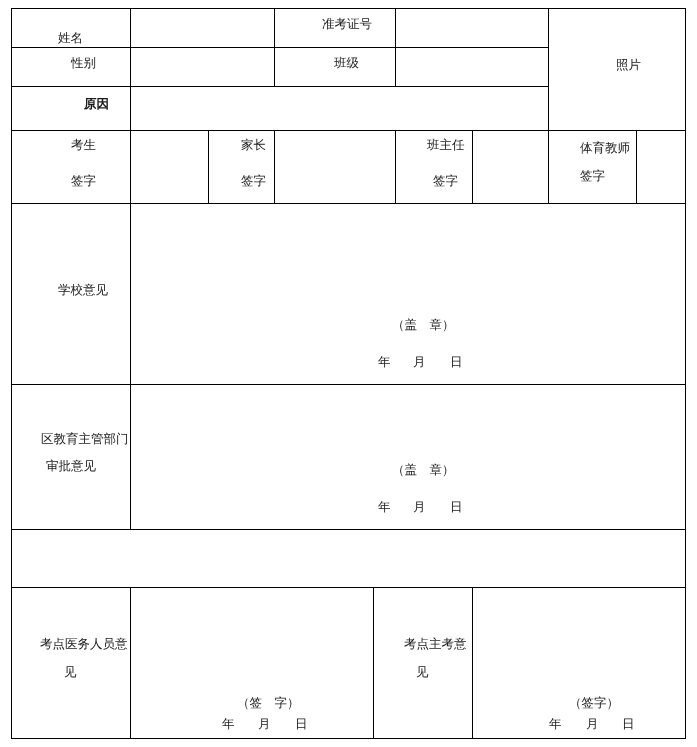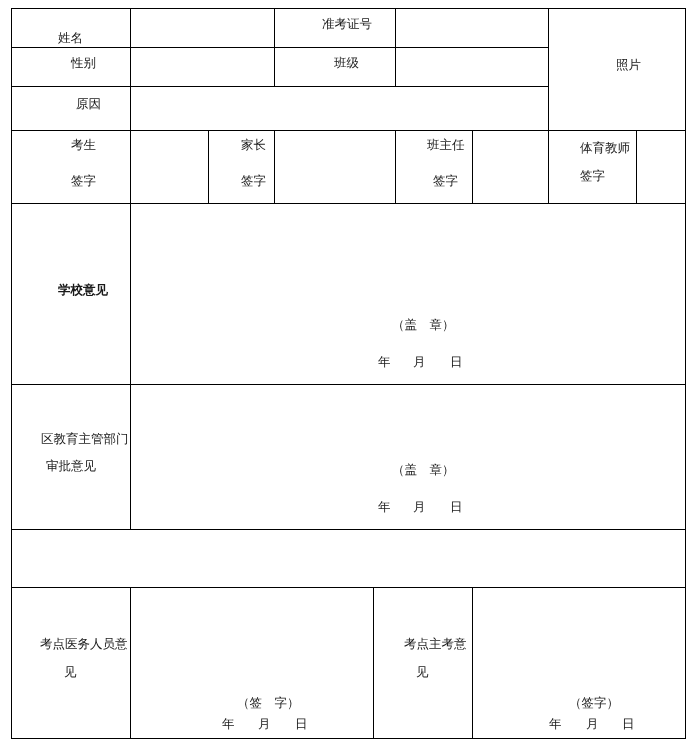--- a/index.html
+++ b/index.html
@@ -57,32 +57,32 @@
   <div class="cell" style="left:131px;top:588px;width:242px;height:150px;"></div>
   <div class="cell" style="left:473px;top:588px;width:212px;height:150px;"></div>
 
   <span class="t" style="left:58px;top:31px;">姓名</span>
   <span class="t" style="left:322px;top:17px;">准考证号</span>
   <span class="t" style="left:616px;top:58px;text-align:right;">照片</span>
 
   <span class="t" style="left:71px;top:56px;">性别</span>
   <span class="t" style="left:334px;top:56px;">班级</span>
 
-  <span class="t" style="left:76px;top:97px;">原因</span>
+  <span class="t" style="left:84px;top:97px;font-weight:bold;">原因</span>
 
   <span class="t" style="left:71px;top:138px;font-family:Liberation Serif, serif;">考生</span>
   <span class="t" style="left:71px;top:174px;">签字</span>
   <span class="t" style="left:241px;top:138px;text-align:center;">家长</span>
   <span class="t" style="left:241px;top:174px;">签字</span>
   <span class="t" style="left:427px;top:138px;">班主任</span>
   <span class="t" style="left:433px;top:174px;">签字</span>
   <span class="t" style="left:580px;top:142px;font-family:Liberation Mono, monospace;">体育教师</span>
   <span class="t" style="left:580px;top:169px;">签字</span>
 
-  <span class="t" style="left:58px;top:283px;font-weight:bold;">学校意见</span>
+  <span class="t" style="left:58px;top:283px;">学校意见</span>
   <span class="t" style="left:392px;top:318px;">（盖　章）</span>
   <span class="t" style="left:378px;top:355px;">年</span>
   <span class="t" style="left:413px;top:355px;">月</span>
   <span class="t" style="left:450px;top:355px;">日</span>
 
   <span class="t" style="left:41px;top:432px;">区教育主管部门</span>
   <span class="t" style="left:46px;top:459px;">审批意见</span>
   <span class="t" style="left:392px;top:463px;">（盖　章）</span>
   <span class="t" style="left:378px;top:500px;">年</span>
   <span class="t" style="left:413px;top:500px;">月</span>

